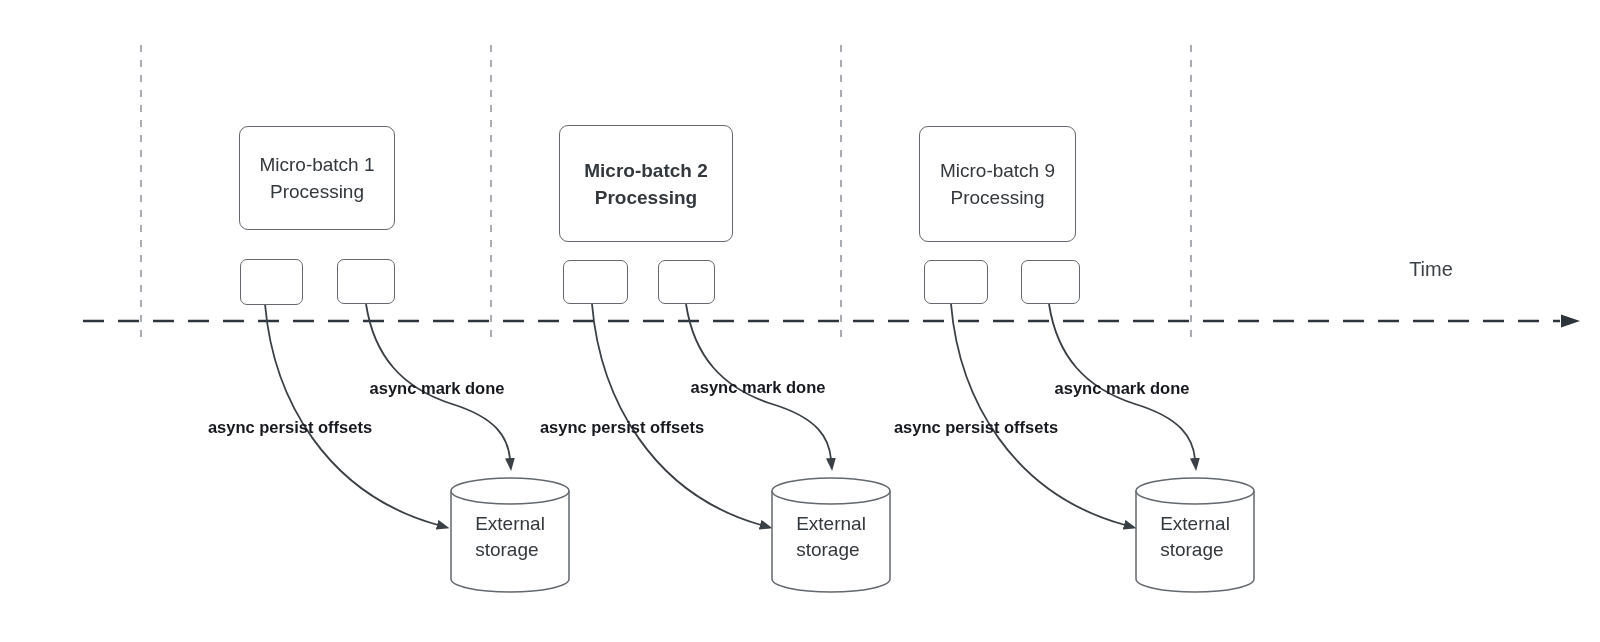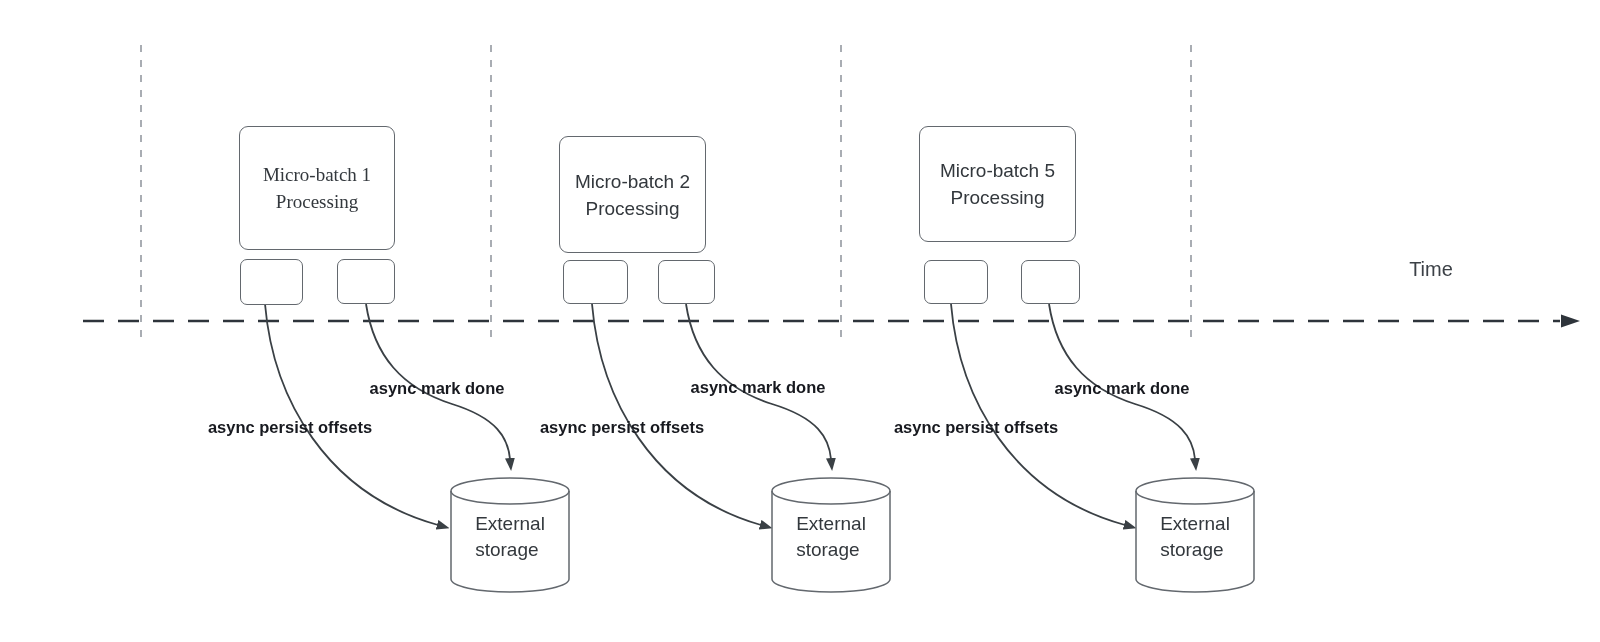--- a/index.html
+++ b/index.html
@@ -75,48 +75,48 @@
     <g>
       <path d="M 772,491 A 59,13 0 0 1 890,491 V 579 A 59,13 0 0 1 772,579 Z" fill="#fff" stroke="var(--border)" stroke-width="1.5"></path>
       <path d="M 772,491 A 59,13 0 0 0 890,491" fill="none" stroke="var(--border)" stroke-width="1.5"></path>
     </g>
     <g>
       <path d="M 1136,491 A 59,13 0 0 1 1254,491 V 579 A 59,13 0 0 1 1136,579 Z" fill="#fff" stroke="var(--border)" stroke-width="1.5"></path>
       <path d="M 1136,491 A 59,13 0 0 0 1254,491" fill="none" stroke="var(--border)" stroke-width="1.5"></path>
     </g>
   </svg>
 
-  <div class="proc-box" style="left:239px;top:126px;width:156px;height:124px;font-family:Liberation Serif, serif;">
+  <div class="proc-box" style="left:239px;top:126px;width:156px;height:104px;">
     <span>Micro-batch 1</span>
     <span>Processing</span>
   </div>
   <div class="mini-box" style="left:240px;top:259px;width:63px;height:46px;"></div>
   <div class="mini-box" style="left:337px;top:259px;width:58px;height:45px;"></div>
   <div class="arrow-label" style="left:290px;top:427px;">async persist offsets</div>
   <div class="arrow-label" style="left:437px;top:388px;">async mark done</div>
   <div class="storage-label" style="left:510px;top:537px;">
     <div>External</div>
     <div>storage</div>
   </div>
 
-  <div class="proc-box" style="left:559px;top:136px;width:147px;height:117px;">
+  <div class="proc-box" style="left:559px;top:125px;width:174px;height:117px;font-weight:bold;">
     <span>Micro-batch 2</span>
     <span>Processing</span>
   </div>
   <div class="mini-box" style="left:563px;top:260px;width:65px;height:44px;"></div>
   <div class="mini-box" style="left:658px;top:260px;width:57px;height:44px;"></div>
   <div class="arrow-label" style="left:622px;top:427px;">async persist offsets</div>
   <div class="arrow-label" style="left:758px;top:387px;">async mark done</div>
   <div class="storage-label" style="left:831px;top:537px;">
     <div>External</div>
     <div>storage</div>
   </div>
 
   <div class="proc-box" style="left:919px;top:126px;width:157px;height:116px;">
-    <span>Micro-batch 5</span>
+    <span>Micro-batch 9</span>
     <span>Processing</span>
   </div>
   <div class="mini-box" style="left:924px;top:260px;width:64px;height:44px;"></div>
   <div class="mini-box" style="left:1021px;top:260px;width:59px;height:44px;"></div>
   <div class="arrow-label" style="left:976px;top:427px;">async persist offsets</div>
   <div class="arrow-label" style="left:1122px;top:388px;">async mark done</div>
   <div class="storage-label" style="left:1195px;top:537px;">
     <div>External</div>
     <div>storage</div>
   </div>

